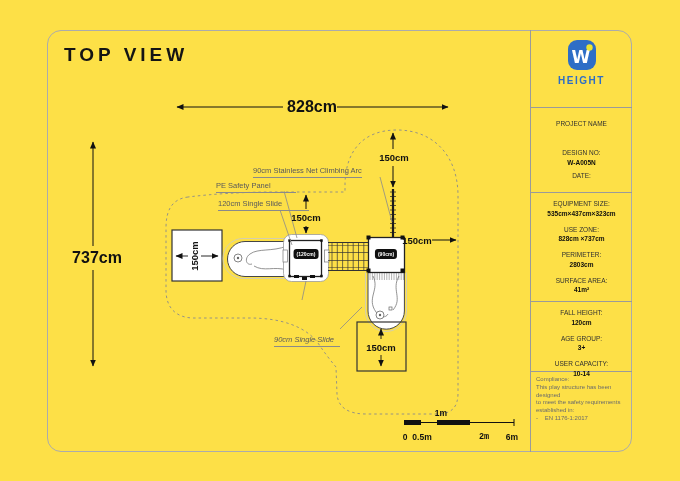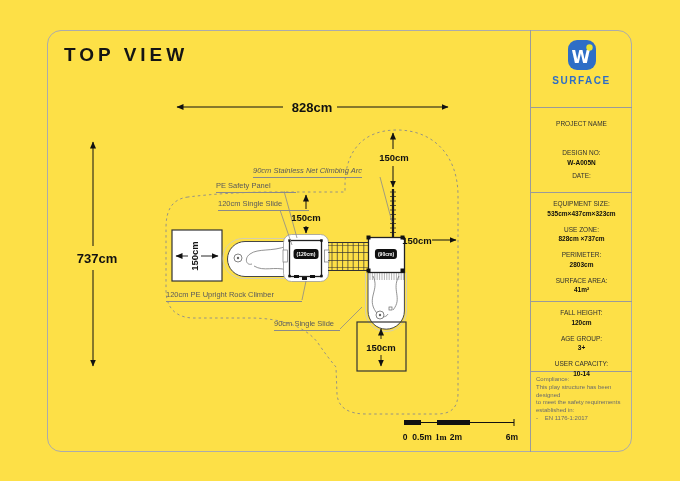--- a/index.html
+++ b/index.html
@@ -5,21 +5,21 @@
   html,body{margin:0;padding:0;background:#fff;}
   #canvas{position:relative;width:680px;height:481px;background:#fde047;
           font-family:"Liberation Sans","DejaVu Sans",sans-serif;color:#111;overflow:hidden;}
   .abs{position:absolute;}
   
   #page-border{left:47px;top:30px;width:585px;height:422px;border:1px solid #ababab;border-radius:14px;box-sizing:border-box;}
   
   #title{left:64px;top:44px;font-size:19px;font-weight:800;letter-spacing:4px;color:#141414;}
   
   .dim{transform:translate(-50%,-50%);font-weight:bold;font-size:9.5px;color:#111;white-space:nowrap;}
-  .dim.big{font-size:13px;}
+  .dim.big{font-size:16px;}
   .dim.rot{transform:translate(-50%,-50%) rotate(-90deg);}
   .callout{font-size:7.5px;color:#5a5a5a;white-space:nowrap;border-bottom:1px solid #8a8a8a;
            padding-bottom:1.5px;display:inline-block;line-height:1.1;}
   .pill{transform:translate(-50%,-50%);background:#101010;color:#fff;font-size:5px;font-weight:bold;
         border-radius:3px;padding:2.5px 3px;white-space:nowrap;line-height:1;}
   .scale-label{transform:translate(-50%,0);font-size:8.5px;font-weight:bold;color:#111;white-space:nowrap;}
   
   #sidebar{left:530px;top:30px;width:102px;height:422px;border-left:1px solid #9a9a9a;box-sizing:border-box;
            display:flex;flex-direction:column;}
   .cell{border-bottom:1px solid #9a9a9a;box-sizing:border-box;text-align:center;flex:0 0 auto;}
@@ -174,41 +174,40 @@
   <div class="abs dim big" style="left:97px;top:258px;text-align:center;">737cm</div>
   <div class="abs dim" style="left:394px;top:157px;">150cm</div>
   <div class="abs dim" style="left:306px;top:217px;">150cm</div>
   <div class="abs dim" style="left:417px;top:240px;">150cm</div>
   <div class="abs dim rot" style="left:194px;top:256px;">150cm</div>
   <div class="abs dim" style="left:381px;top:347px;">150cm</div>
 
   <div class="abs pill" style="left:306px;top:254px;">(120cm)</div>
   <div class="abs pill" style="left:386px;top:254px;">(90cm)</div>
 
-  <div class="abs callout" style="left:253px;top:167px;font-style:italic;">90cm Stainless Net Climbing Arc</div>
+  <div class="abs callout" style="left:253px;top:167px;">90cm Stainless Net Climbing Arc</div>
   <div class="abs callout" style="left:216px;top:182px;min-width:80px;">PE Safety Panel</div>
   <div class="abs callout" style="left:189px;top:200px;min-width:91px;margin-left:29px;">120cm Single Slide</div>
-  <div class="abs callout" style="left:166px;top:291px;min-width:136px;">120cm PE Upright Rock Climber</div>
-  <div class="abs callout" style="left:274px;top:320px;min-width:66px;">90cm Single Slide</div>
+  <div class="abs callout" style="left:274px;top:336px;min-width:66px;font-style:italic;">90cm Single Slide</div>
 
   <div class="abs scale-label" style="left:405px;top:432px;">0</div>
   <div class="abs scale-label" style="left:422px;top:432px;">0.5m</div>
-  <div class="abs scale-label" style="left:441px;top:432px;font-family:Liberation Serif, serif;">1m</div>
-  <div class="abs scale-label" style="left:456px;top:432px;">2m</div>
+  <div class="abs scale-label" style="left:441px;top:408px;">1m</div>
+  <div class="abs scale-label" style="left:484px;top:432px;font-family:Liberation Mono, monospace;">2m</div>
   <div class="abs scale-label" style="left:512px;top:432px;">6m</div>
 
   <div class="abs" id="sidebar">
 
     <div class="cell" id="cell-logo">
       <svg width="30" height="32" viewBox="0 0 30 32" style="position:static;">
         <rect x="1" y="1" width="28" height="30" rx="9" fill="#2e6ec6"></rect>
         <text x="14" y="24" font-size="17" font-weight="bold" fill="#ffffff" text-anchor="middle" font-family="DejaVu Sans, Liberation Sans, sans-serif">W</text>
         <circle cx="22.5" cy="8.5" r="3.2" fill="#eae433"></circle>
       </svg>
-      <div class="brand">SURFACE</div>
+      <div class="brand">HEIGHT</div>
     </div>
 
     <div class="cell" id="cell-id">
       <div class="lab">PROJECT NAME</div>
       <div class="pair">
         <div class="lab">DESIGN NO:</div>
         <div class="val">W-A005N</div>
       </div>
       <div class="lab">DATE:</div>
     </div>

